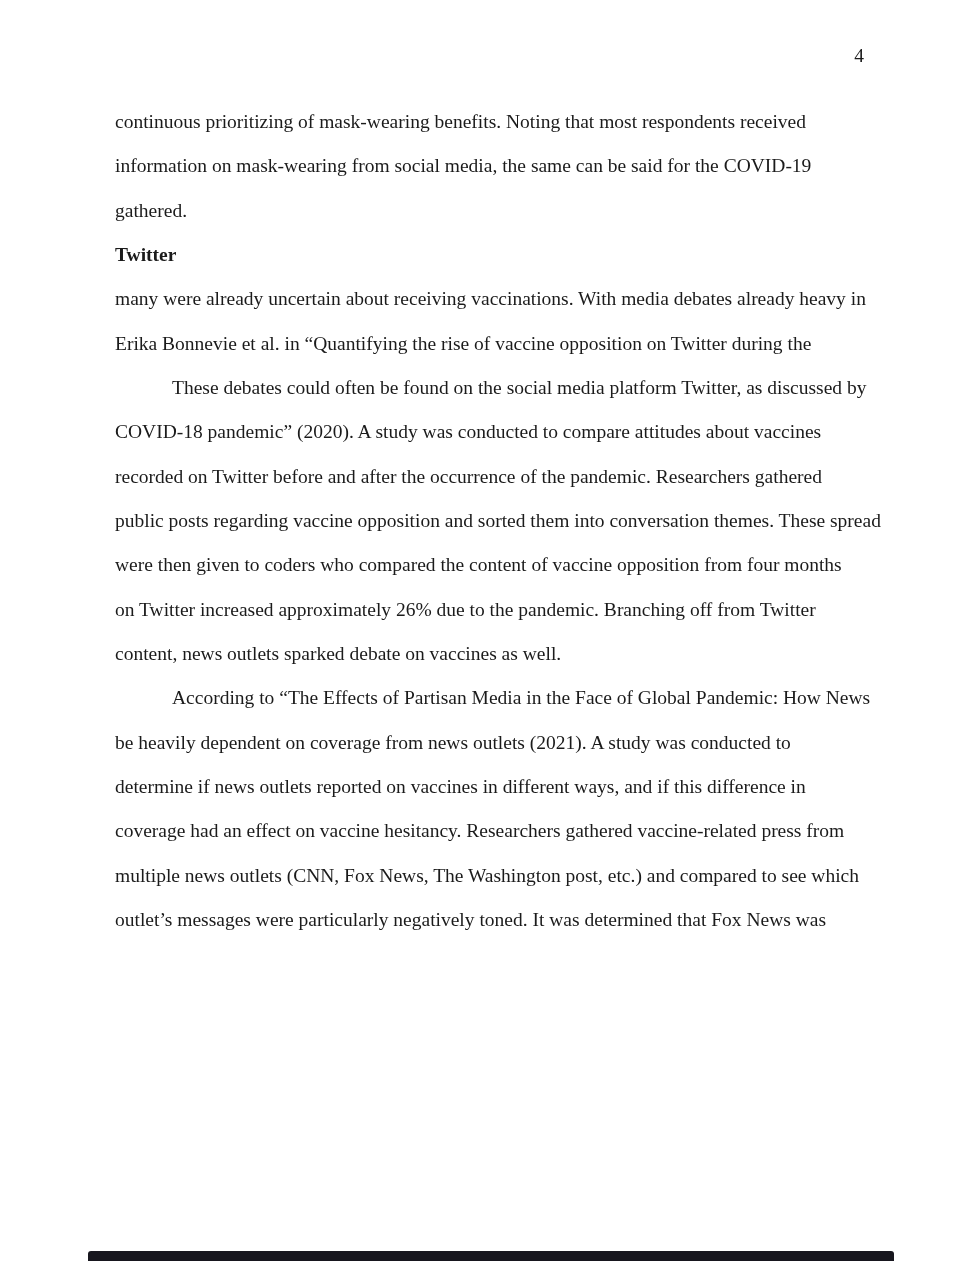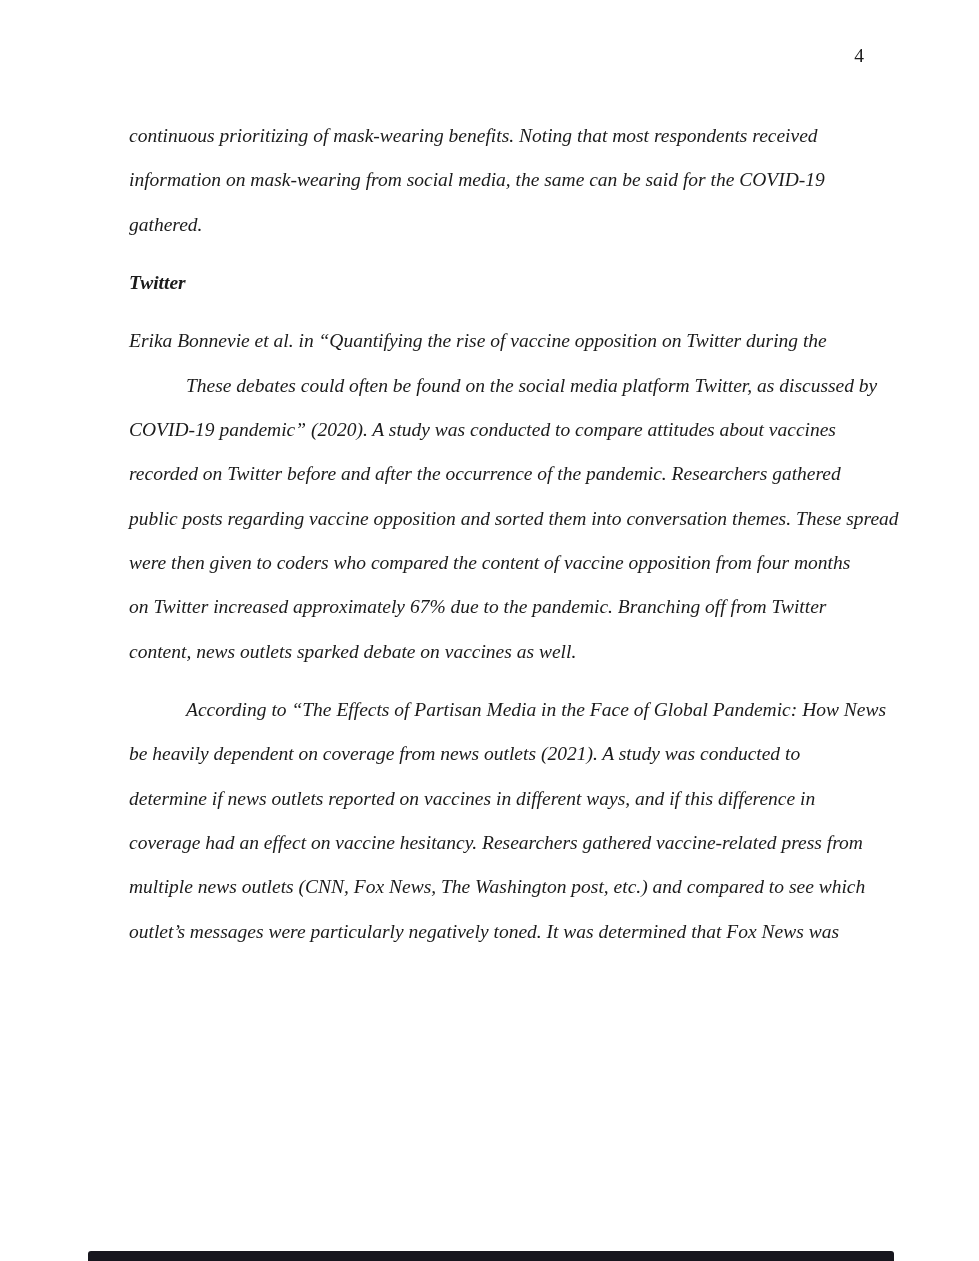--- a/index.html
+++ b/index.html
@@ -28,21 +28,21 @@
     width: 749px;
     text-align: right;
     line-height: 44.33px;
   }
   .doc-body {
     position: absolute;
     top: 100px;
     left: 115px;
     width: 749px;
   }
-  .block { margin: 14px; font-style: italic; }
+  .block { margin: 0; }
   .line {
     height: 44.33px;
     line-height: 44.33px;
     white-space: nowrap;
   }
   .line.indent { padding-left: 57px; }
   .block.heading .line { font-weight: bold; }
   .bottom-bar {
     position: absolute;
     left: 88px;
@@ -60,29 +60,30 @@
   <div class="doc-body">
       <div class="block">
         <div class="line">continuous prioritizing of mask-wearing benefits. Noting that most respondents received</div>
         <div class="line">information on mask-wearing from social media, the same can be said for the COVID-19</div>
         <div class="line">gathered.</div>
       </div>
       <div class="block heading">
         <div class="line">Twitter</div>
       </div>
       <div class="block">
+        <div class="line">many were already uncertain about receiving vaccinations. With media debates already heavy in</div>
       </div>
       <div class="block">
         <div class="line">Erika Bonnevie et al. in “Quantifying the rise of vaccine opposition on Twitter during the</div>
         <div class="line indent">These debates could often be found on the social media platform Twitter, as discussed by</div>
-        <div class="line">COVID-19 pandemic” (2020). A study was conducted to compare attitudes about vaccines</div>
+        <div class="line">COVID-18 pandemic” (2020). A study was conducted to compare attitudes about vaccines</div>
         <div class="line">recorded on Twitter before and after the occurrence of the pandemic. Researchers gathered</div>
         <div class="line">public posts regarding vaccine opposition and sorted them into conversation themes. These spread</div>
         <div class="line">were then given to coders who compared the content of vaccine opposition from four months</div>
-        <div class="line">on Twitter increased approximately 67% due to the pandemic. Branching off from Twitter</div>
+        <div class="line">on Twitter increased approximately 26% due to the pandemic. Branching off from Twitter</div>
         <div class="line">content, news outlets sparked debate on vaccines as well.</div>
       </div>
       <div class="block">
         <div class="line indent">According to “The Effects of Partisan Media in the Face of Global Pandemic: How News</div>
         <div class="line">be heavily dependent on coverage from news outlets (2021). A study was conducted to</div>
         <div class="line">determine if news outlets reported on vaccines in different ways, and if this difference in</div>
         <div class="line">coverage had an effect on vaccine hesitancy. Researchers gathered vaccine-related press from</div>
         <div class="line">multiple news outlets (CNN, Fox News, The Washington post, etc.) and compared to see which</div>
         <div class="line">outlet’s messages were particularly negatively toned. It was determined that Fox News was</div>
       </div>

